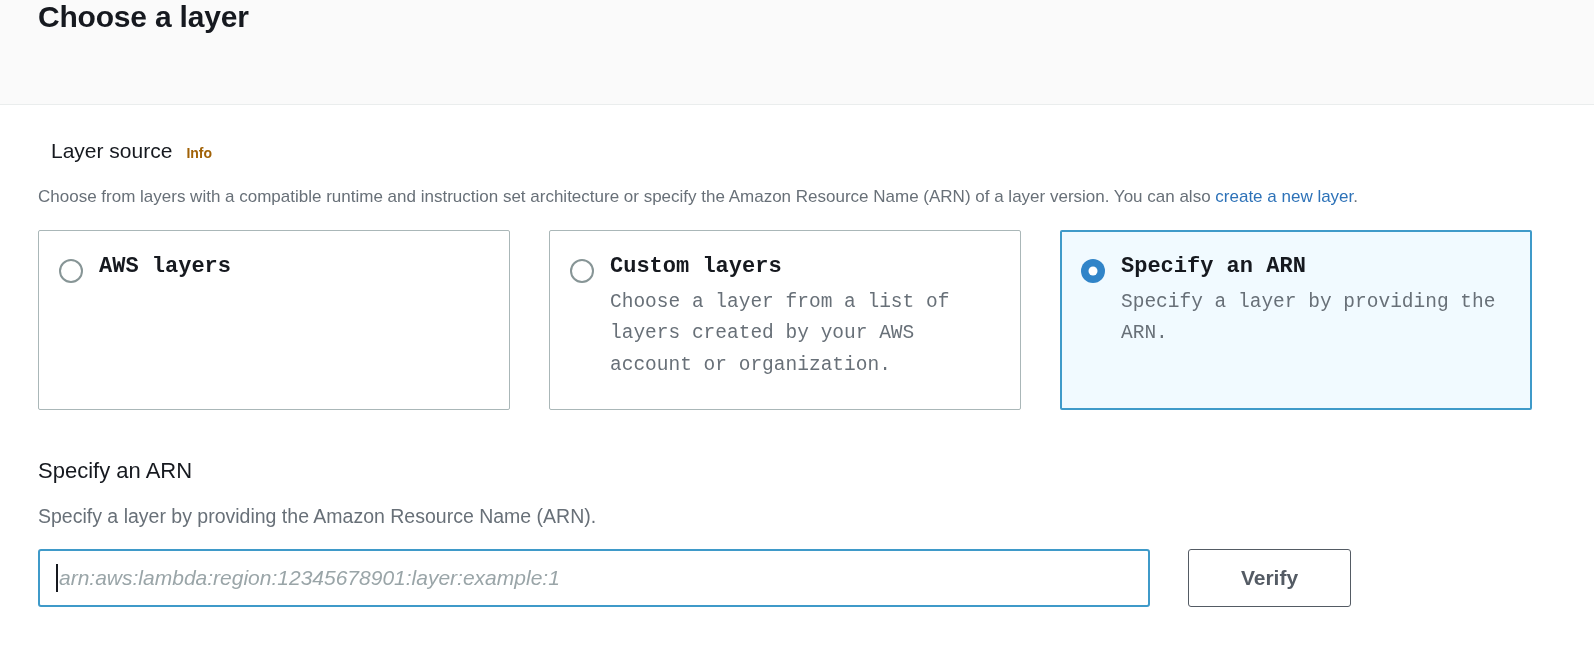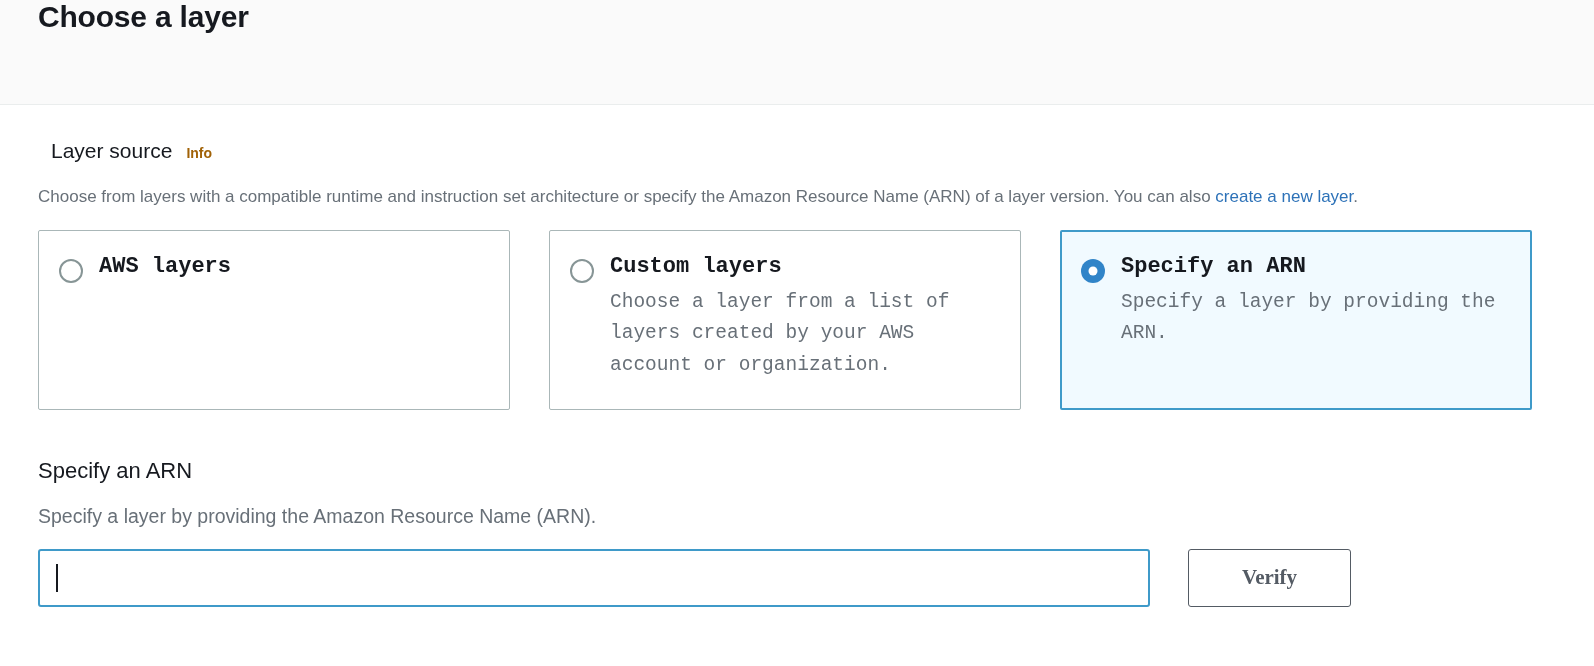--- a/index.html
+++ b/index.html
@@ -185,21 +185,21 @@
   .verify-button {
     width: 163px;
     height: 58px;
     box-sizing: border-box;
     border: 1px solid #545b64;
     border-radius: 3px;
     background: #ffffff;
     color: #545b64;
     font-size: 21px;
     font-weight: bold;
-    font-family: Liberation Serif, serif;
+    font-family: Liberation Sans, sans-serif;
     display: flex;
     align-items: center;
     justify-content: center;
     cursor: pointer;
   }
 </style>
 </head>
 <body>
 
 <div class="panel-header">
@@ -244,18 +244,19 @@
 
   </div>
 
   <div class="arn-section">
     <div class="section-title">Specify an ARN</div>
     <div class="section-desc">Specify a layer by providing the Amazon Resource Name (ARN).</div>
 
     <div class="arn-input-row">
       <div class="arn-input">
         <span class="caret"></span>
+        <span class="arn-placeholder">arn:aws:lambda:region:12345678901:layer:example:1</span>
       </div>
       <div class="verify-button">Verify</div>
     </div>
   </div>
 
 </div>
 
 </body></html>

